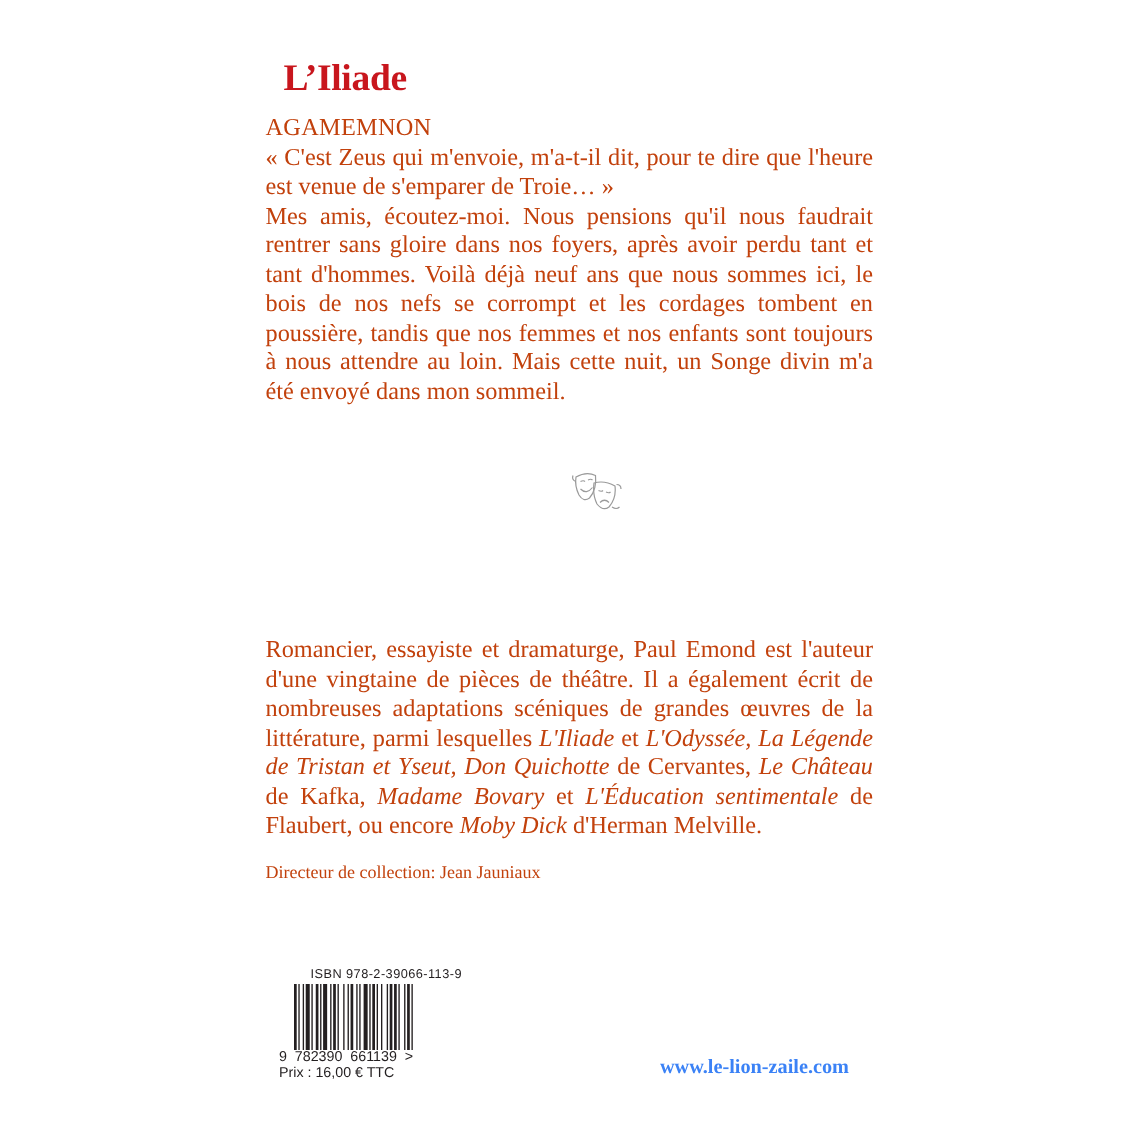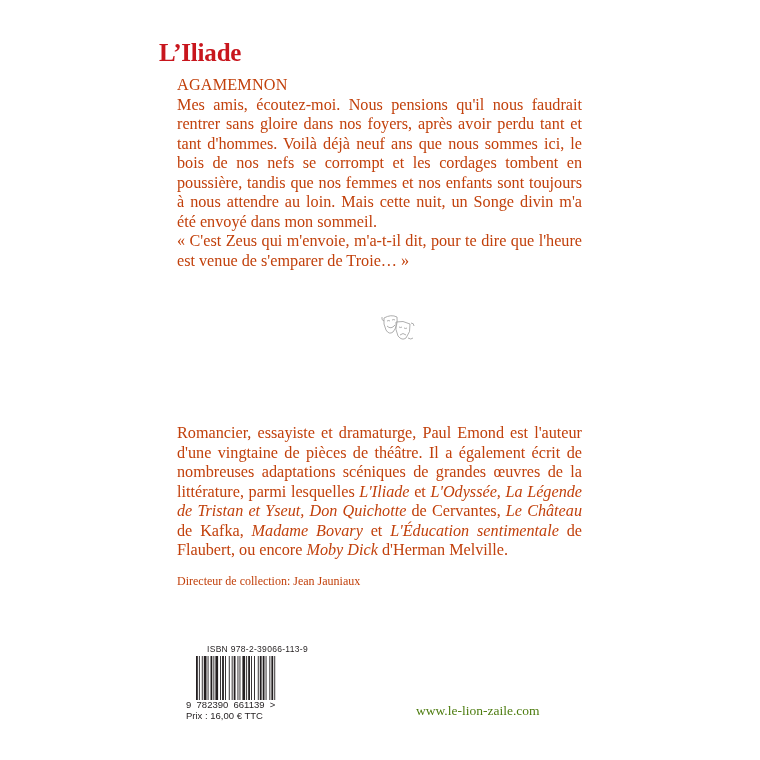--- a/index.html
+++ b/index.html
@@ -1,19 +1,19 @@
 <!DOCTYPE html>
 <html><head>
   <meta charset="utf-8">
   <style>
     html, body { margin: 0; padding: 0; background: #ffffff; }
     body { width: 760px; height: 760px; position: relative; overflow: hidden; }
     .serif { font-family: "Liberation Serif", "DejaVu Serif", serif; color: #c2410c; }
     .title {
-      position: absolute; left: 159px; top: 39px;
+      position: absolute; left: 189px; top: 39px;
       font-family: "Liberation Serif", serif; font-weight: bold;
       font-size: 25px; color: #c8161d; letter-spacing: -0.2px; text-align: right;
     }
     .excerpt {
       position: absolute; left: 177px; top: 76px; width: 405px;
       font-size: 16.2px; line-height: 19.5px; text-align: justify;
     }
     .excerpt p { margin: 0; }
     .speaker { letter-spacing: 0.2px; }
     .masks { position: absolute; left: 380px; top: 312px; width: 36px; height: 32px; }
@@ -33,34 +33,34 @@
     .barcode-digits {
       position: absolute; left: 186px; top: 699px;
       font-family: Liberation Sans, sans-serif; font-size: 9.5px; color: #231f20;
       white-space: pre;
     }
     .price {
       position: absolute; left: 186px; top: 710px;
       font-family: "Liberation Sans", sans-serif; font-size: 9.5px; color: #231f20;
     }
     .website {
-      position: absolute; left: 416px; top: 703px;
-      font-family: "Liberation Serif", serif; font-weight: normal;
-      font-size: 13.5px; color: #4d7c0f;
+      position: absolute; left: 440px; top: 703px;
+      font-family: "Liberation Serif", serif; font-weight: bold;
+      font-size: 13.5px; color: #3b82f6;
     }
   </style>
 </head>
 <body>
 
 <div class="title">L’Iliade</div>
 
 <div class="excerpt serif">
   <p class="speaker">AGAMEMNON</p>
+  <p>« C'est Zeus qui m'envoie, m'a-t-il dit, pour te dire que l'heure est venue de s'emparer de Troie… »</p>
   <p>Mes amis, écoutez-moi. Nous pensions qu'il nous faudrait rentrer sans gloire dans nos foyers, après avoir perdu tant et tant d'hommes. Voilà déjà neuf ans que nous sommes ici, le bois de nos nefs se corrompt et les cordages tombent en poussière, tandis que nos femmes et nos enfants sont toujours à nous attendre au loin. Mais cette nuit, un Songe divin m'a été envoyé dans mon sommeil.</p>
-  <p>« C'est Zeus qui m'envoie, m'a-t-il dit, pour te dire que l'heure est venue de s'emparer de Troie… »</p>
 </div>
 
 <div class="masks">
   <svg width="36" height="32" viewBox="0 0 36 32" fill="none" stroke="#9a9a9a" stroke-width="0.8">
     <path d="M4 6 Q11 2 17 5 Q18 14 13 20 Q9 23 6 18 Q3 12 4 6 Z"></path>
     <path d="M7 9 q2 -1 3 0 M12 8 q2 -1 3 0"></path>
     <path d="M7 14 q4 4 8 -1"></path>
     <path d="M16 10 Q23 8 30 12 Q31 20 26 26 Q22 29 18 24 Q15 18 16 10 Z"></path>
     <path d="M19 15 q2 1 3 0 M24 16 q2 1 3 0"></path>
     <path d="M20 23 q3 -3 6 0"></path>

